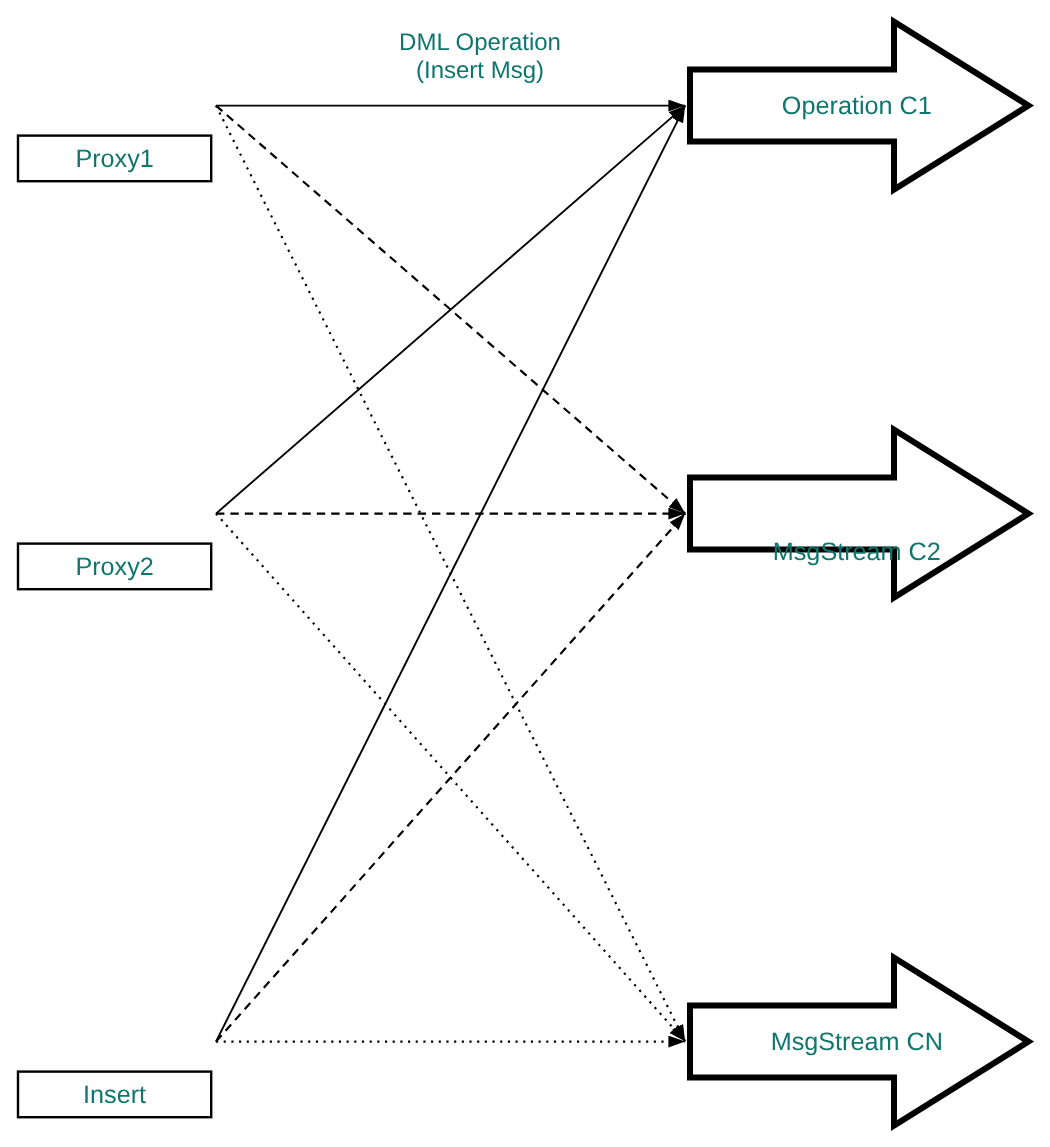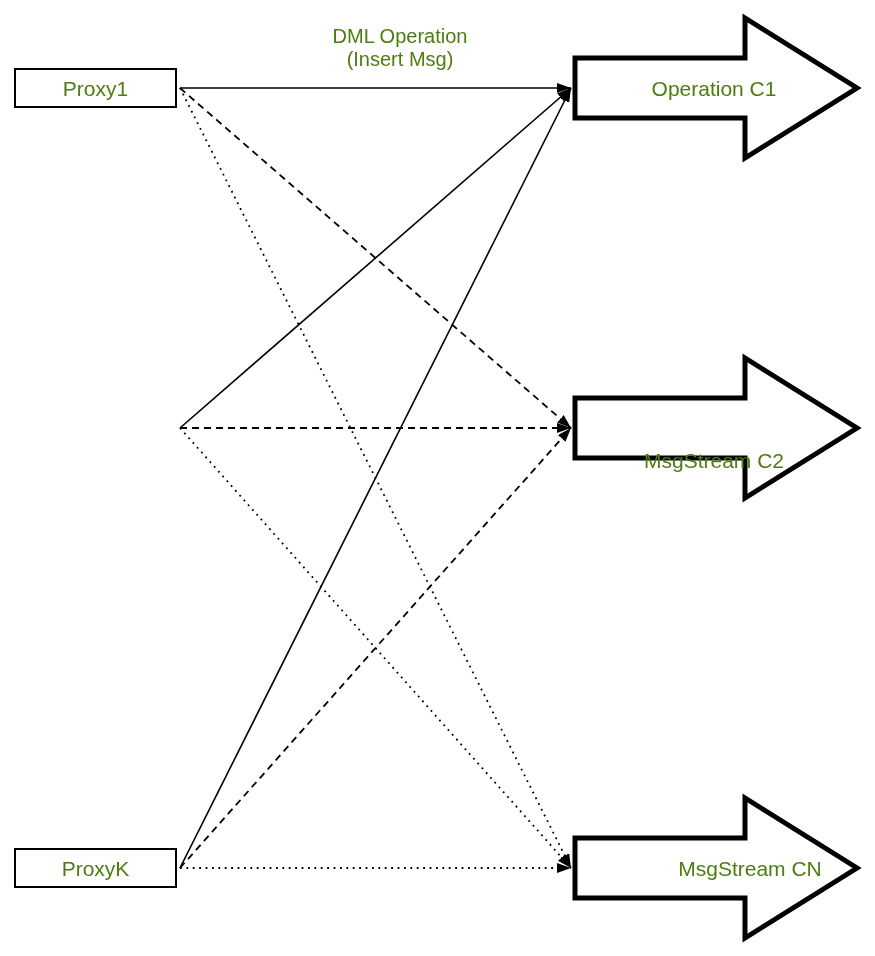--- a/index.html
+++ b/index.html
@@ -6,21 +6,21 @@
     margin: 0;
     padding: 0;
     background: #ffffff;
   }
   .canvas {
     position: relative;
     width: 875px;
     height: 956px;
     background: #ffffff;
     font-family: "Liberation Sans", sans-serif;
-    color: #4d7c0f;
+    color: #0f766e;
     overflow: hidden;
   }
   .edge-svg {
     position: absolute;
     left: 0;
     top: 0;
     width: 875px;
     height: 956px;
   }
   .edge {
@@ -42,34 +42,35 @@
     left: 14px;
     width: 159px;
     height: 36px;
     border: 2px solid #000000;
     background: #ffffff;
     display: flex;
     align-items: center;
     justify-content: center;
     font-size: 21px;
     line-height: 1;
+    margin-top: 44px;
   }
   .proxy-box.p1 { top: 68px; }
   .proxy-box.p2 { top: 408px; }
   .proxy-box.pk { top: 848px; }
   .stream-label {
     position: absolute;
     transform: translate(-50%, -50%);
     font-size: 21px;
     white-space: nowrap;
     left: 714px;
   }
   .stream-label.s1 { top: 89px; }
   .stream-label.s2 { top: 429px; margin-top: 32px; }
-  .stream-label.sn { top: 869px; margin-left: 36px; }
+  .stream-label.sn { top: 869px; }
   .diagram-title {
     position: absolute;
     left: 400px;
     top: 25px;
     transform: translateX(-50%);
     text-align: center;
     font-size: 20px;
     line-height: 23px;
     white-space: pre-line;
   }
@@ -102,21 +103,24 @@
     <path class="block-arrow" d="M575,398 H745 V358 L857,428 L745,498 V458 H575 Z"></path>
     <path class="block-arrow" d="M575,838 H745 V798 L857,868 L745,938 V898 H575 Z"></path>
   </svg>
 
   <div class="diagram-title">DML Operation
 (Insert Msg)</div>
 
   <div class="proxy-box p1">
     <span>Proxy1</span>
   </div>
+  <div class="proxy-box p2">
+    <span>Proxy2</span>
+  </div>
   <div class="proxy-box pk">
-    <span>ProxyK</span>
+    <span>Insert</span>
   </div>
 
   <div class="stream-label s1">Operation C1</div>
   <div class="stream-label s2">MsgStream C2</div>
   <div class="stream-label sn">MsgStream CN</div>
 
 </div>
 
 </body></html>

